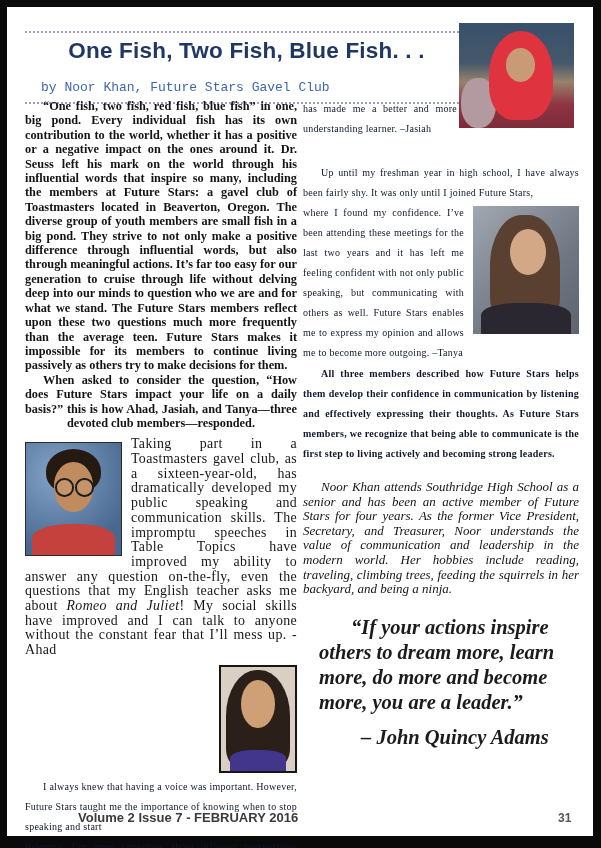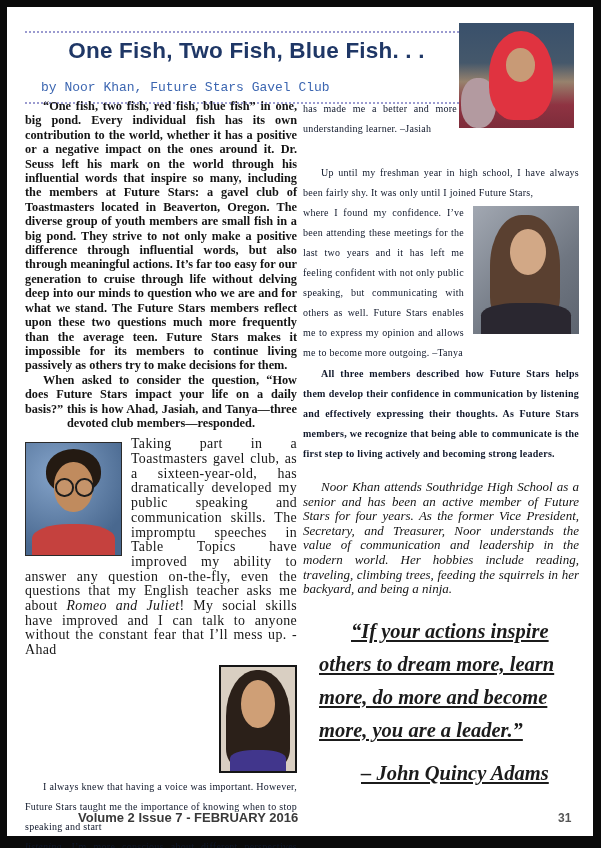--- a/index.html
+++ b/index.html
@@ -70,23 +70,22 @@
   .p-tanya .shirt{left:8%;bottom:0;width:84%;height:24%;background:#2a2730;border-radius:40% 40% 0 0;}
   .p-jasiah{float:right;width:74px;height:104px;margin:3px 0 4px 9px;
     background:#d9cfc2;border:2px solid #161616;}
   .p-jasiah .hair{left:7%;top:3%;width:86%;height:92%;background:#2b2019;border-radius:48% 48% 18% 18%;}
   .p-jasiah .face{left:27%;top:13%;width:46%;height:46%;background:#cf9f76;border-radius:50%;}
   .p-jasiah .shirt{left:12%;bottom:0;width:76%;height:20%;background:#41368c;border-radius:40% 40% 0 0;}
   .noor-spacer{float:right;width:122px;height:64px;}
   
   .pull-quote{
     position:absolute;left:312px;top:608px;width:262px;
-    font-size:20.5px;line-height:33px;font-weight:bold;font-style:italic;
+    font-size:20.5px;line-height:25px;font-weight:bold;font-style:italic;
     color:#1b1b1b;
-    text-decoration:underline;
   }
   .pull-quote .pq-text{text-indent:32px;}
   .pull-quote .pq-attr{padding-left:42px;margin-top:10px;}
   
   .footer-issue{
     position:absolute;left:43px;top:803px;
     font-family:"Liberation Sans",sans-serif;font-weight:bold;
     font-size:13px;color:#3a3a3a;margin-left:28px;
   }
   .footer-page{

